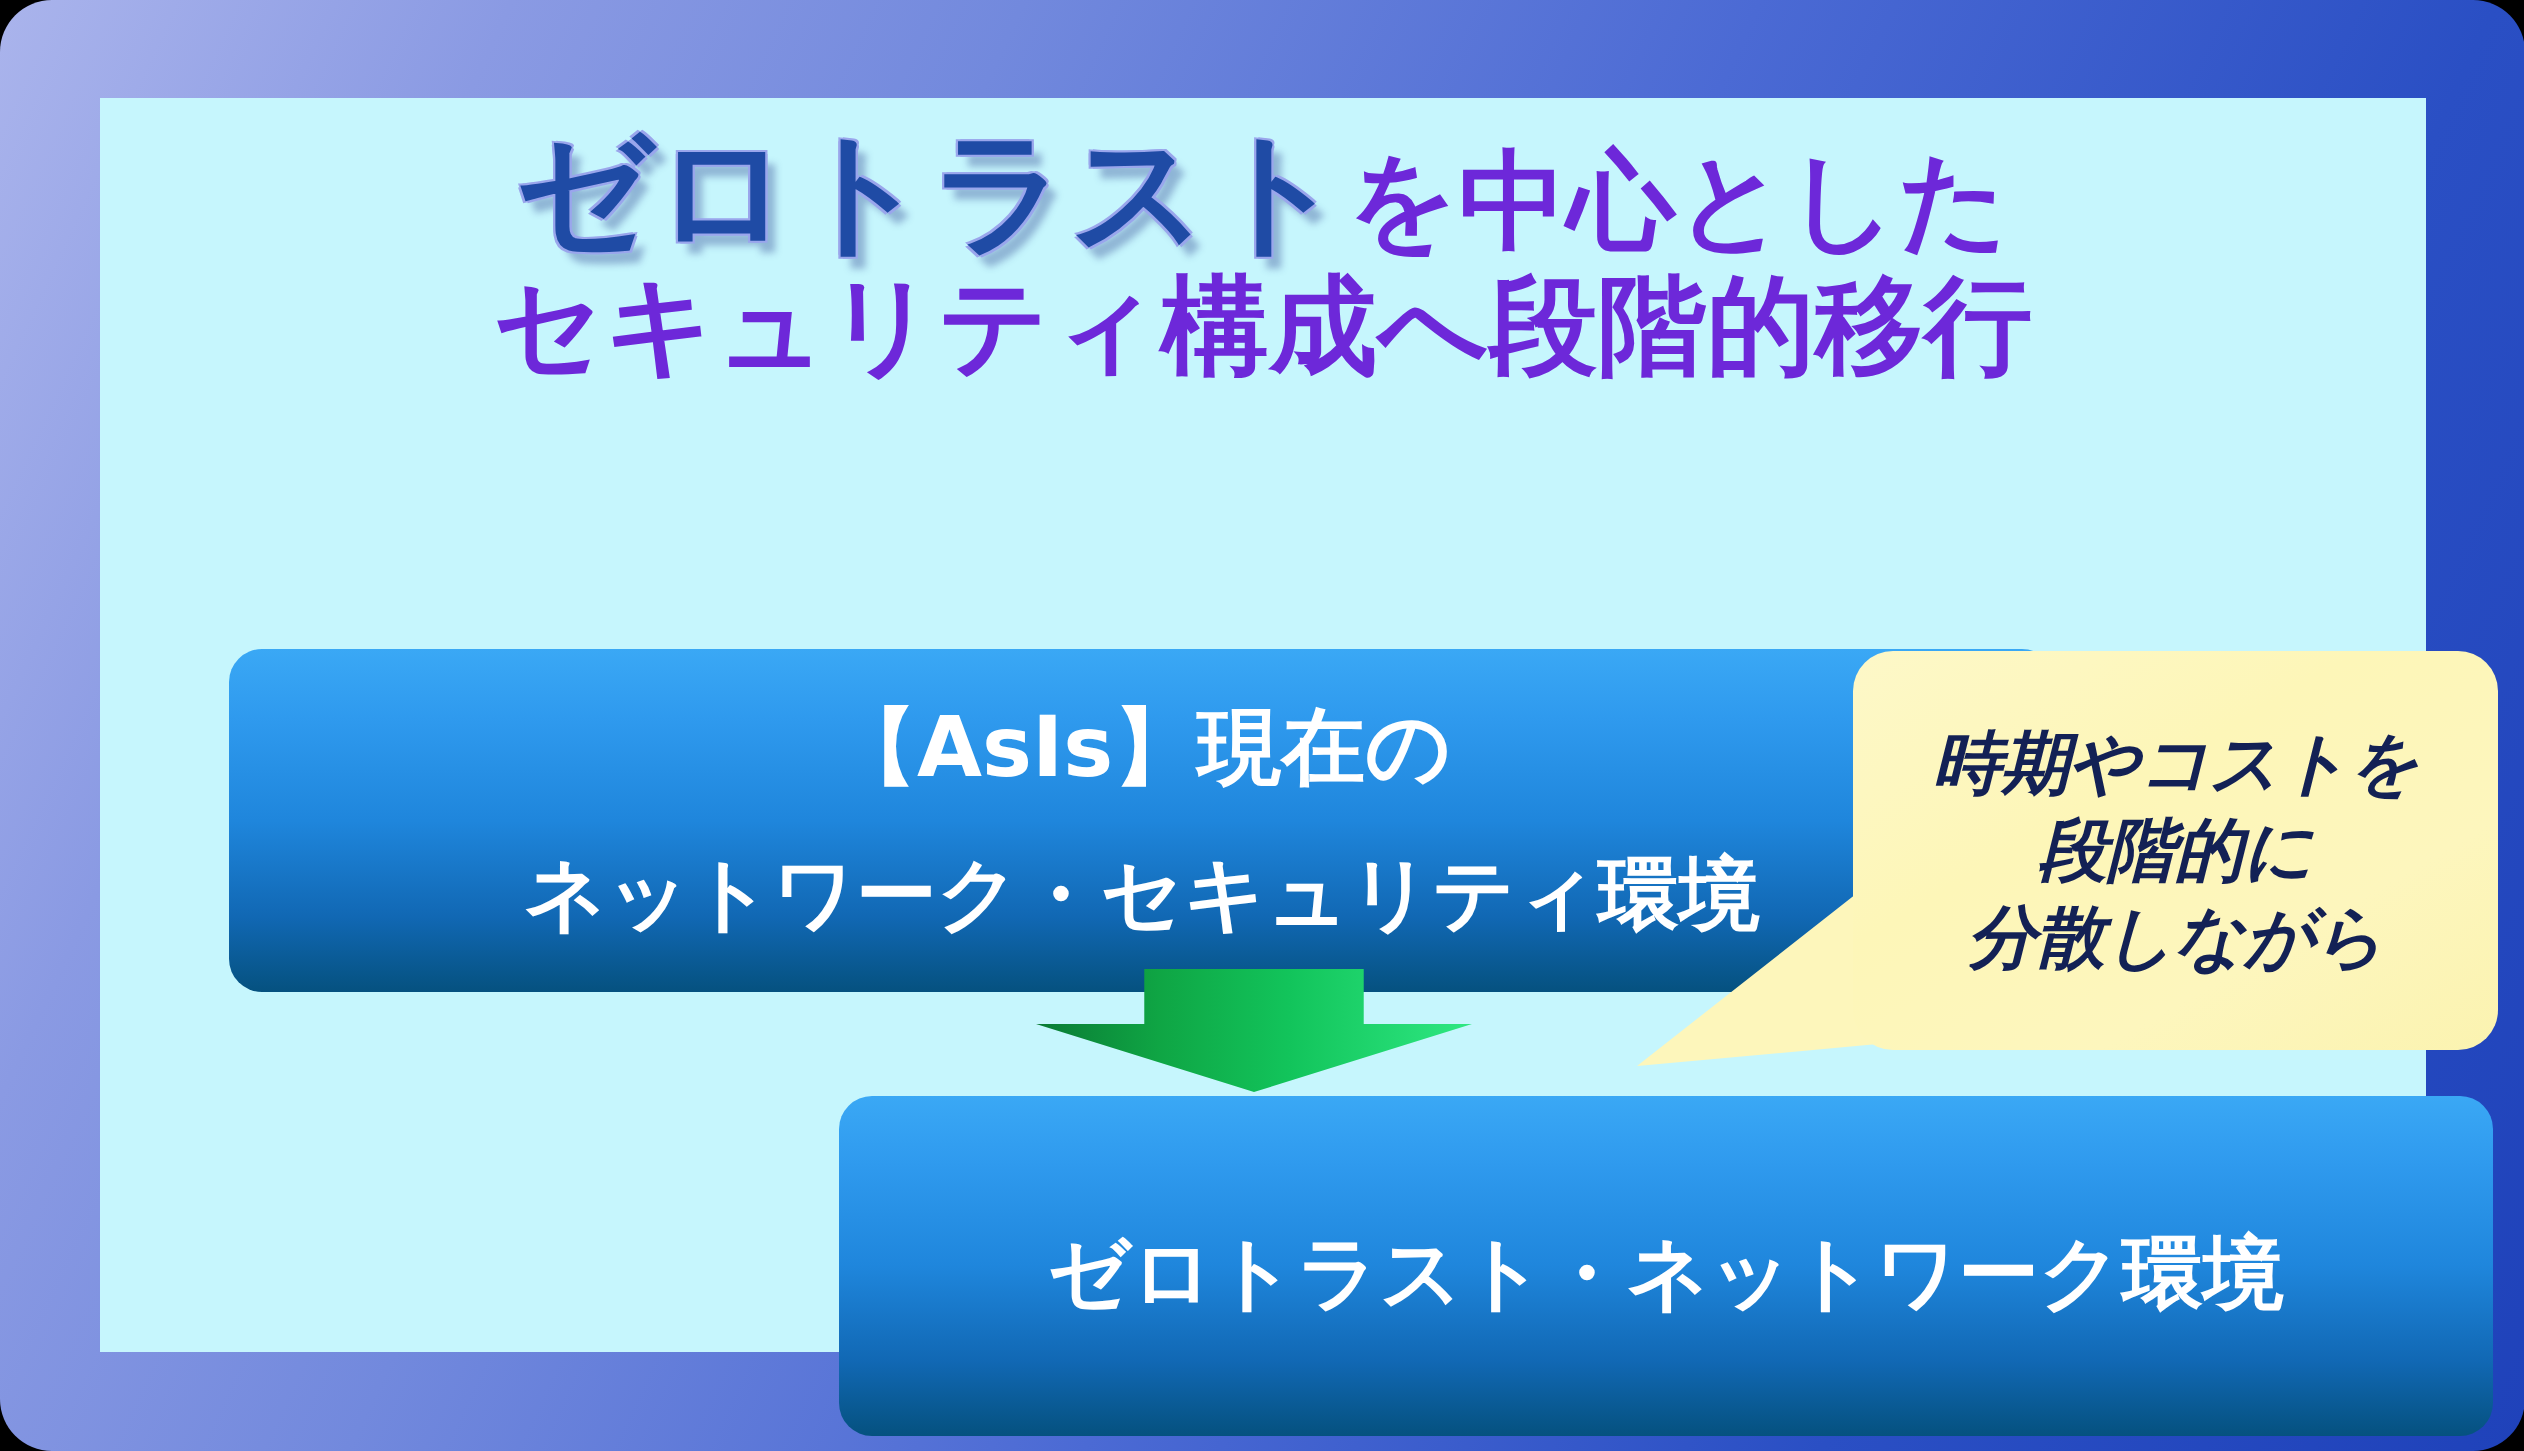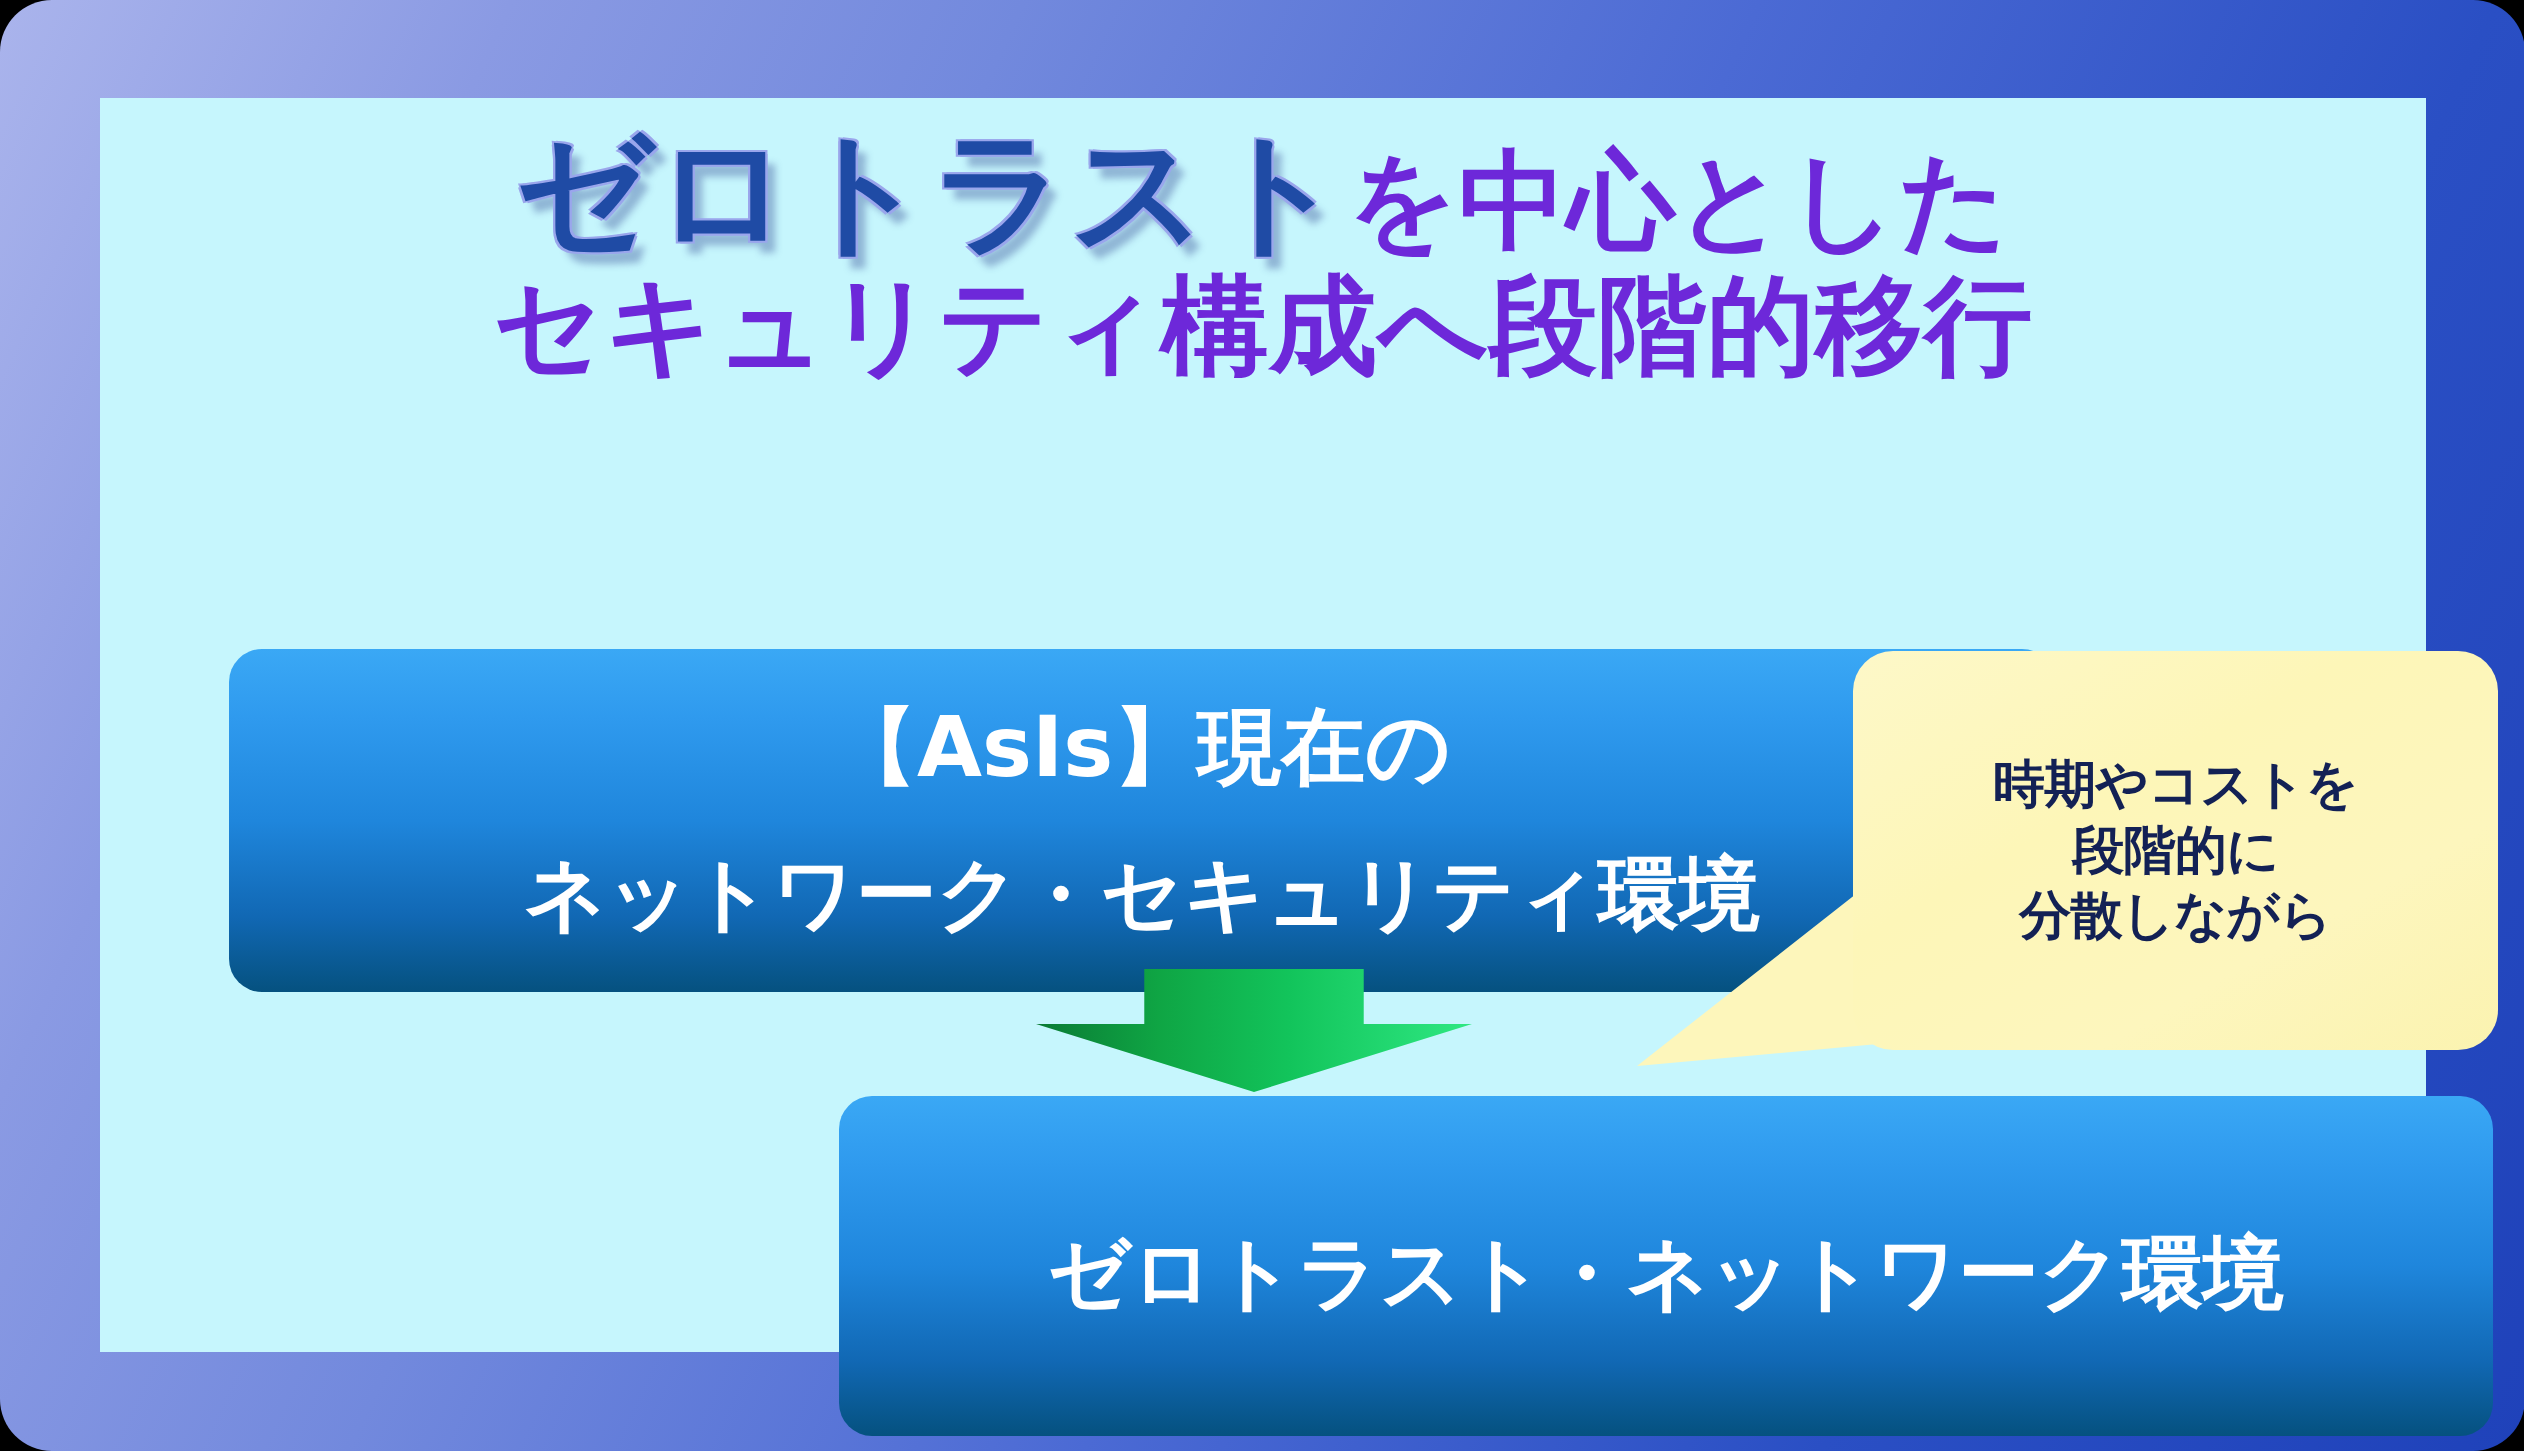--- a/index.html
+++ b/index.html
@@ -136,24 +136,25 @@
     border-radius: 40px;
     display: flex;
     flex-direction: column;
     align-items: center;
     justify-content: center;
     z-index: 2;
   }
   #callout-body .cl {
     white-space: nowrap;
     font-weight: 700;
-    font-size: 52px;
+    font-size: 69px;
     color: #132155;
     line-height: 1.26;
     letter-spacing: -0.7px;
+    font-style: italic;
   }
 </style>
 </head>
 <body>
 
 <div id="slide">
 
   <div id="panel">
 
     <div id="title-block">

